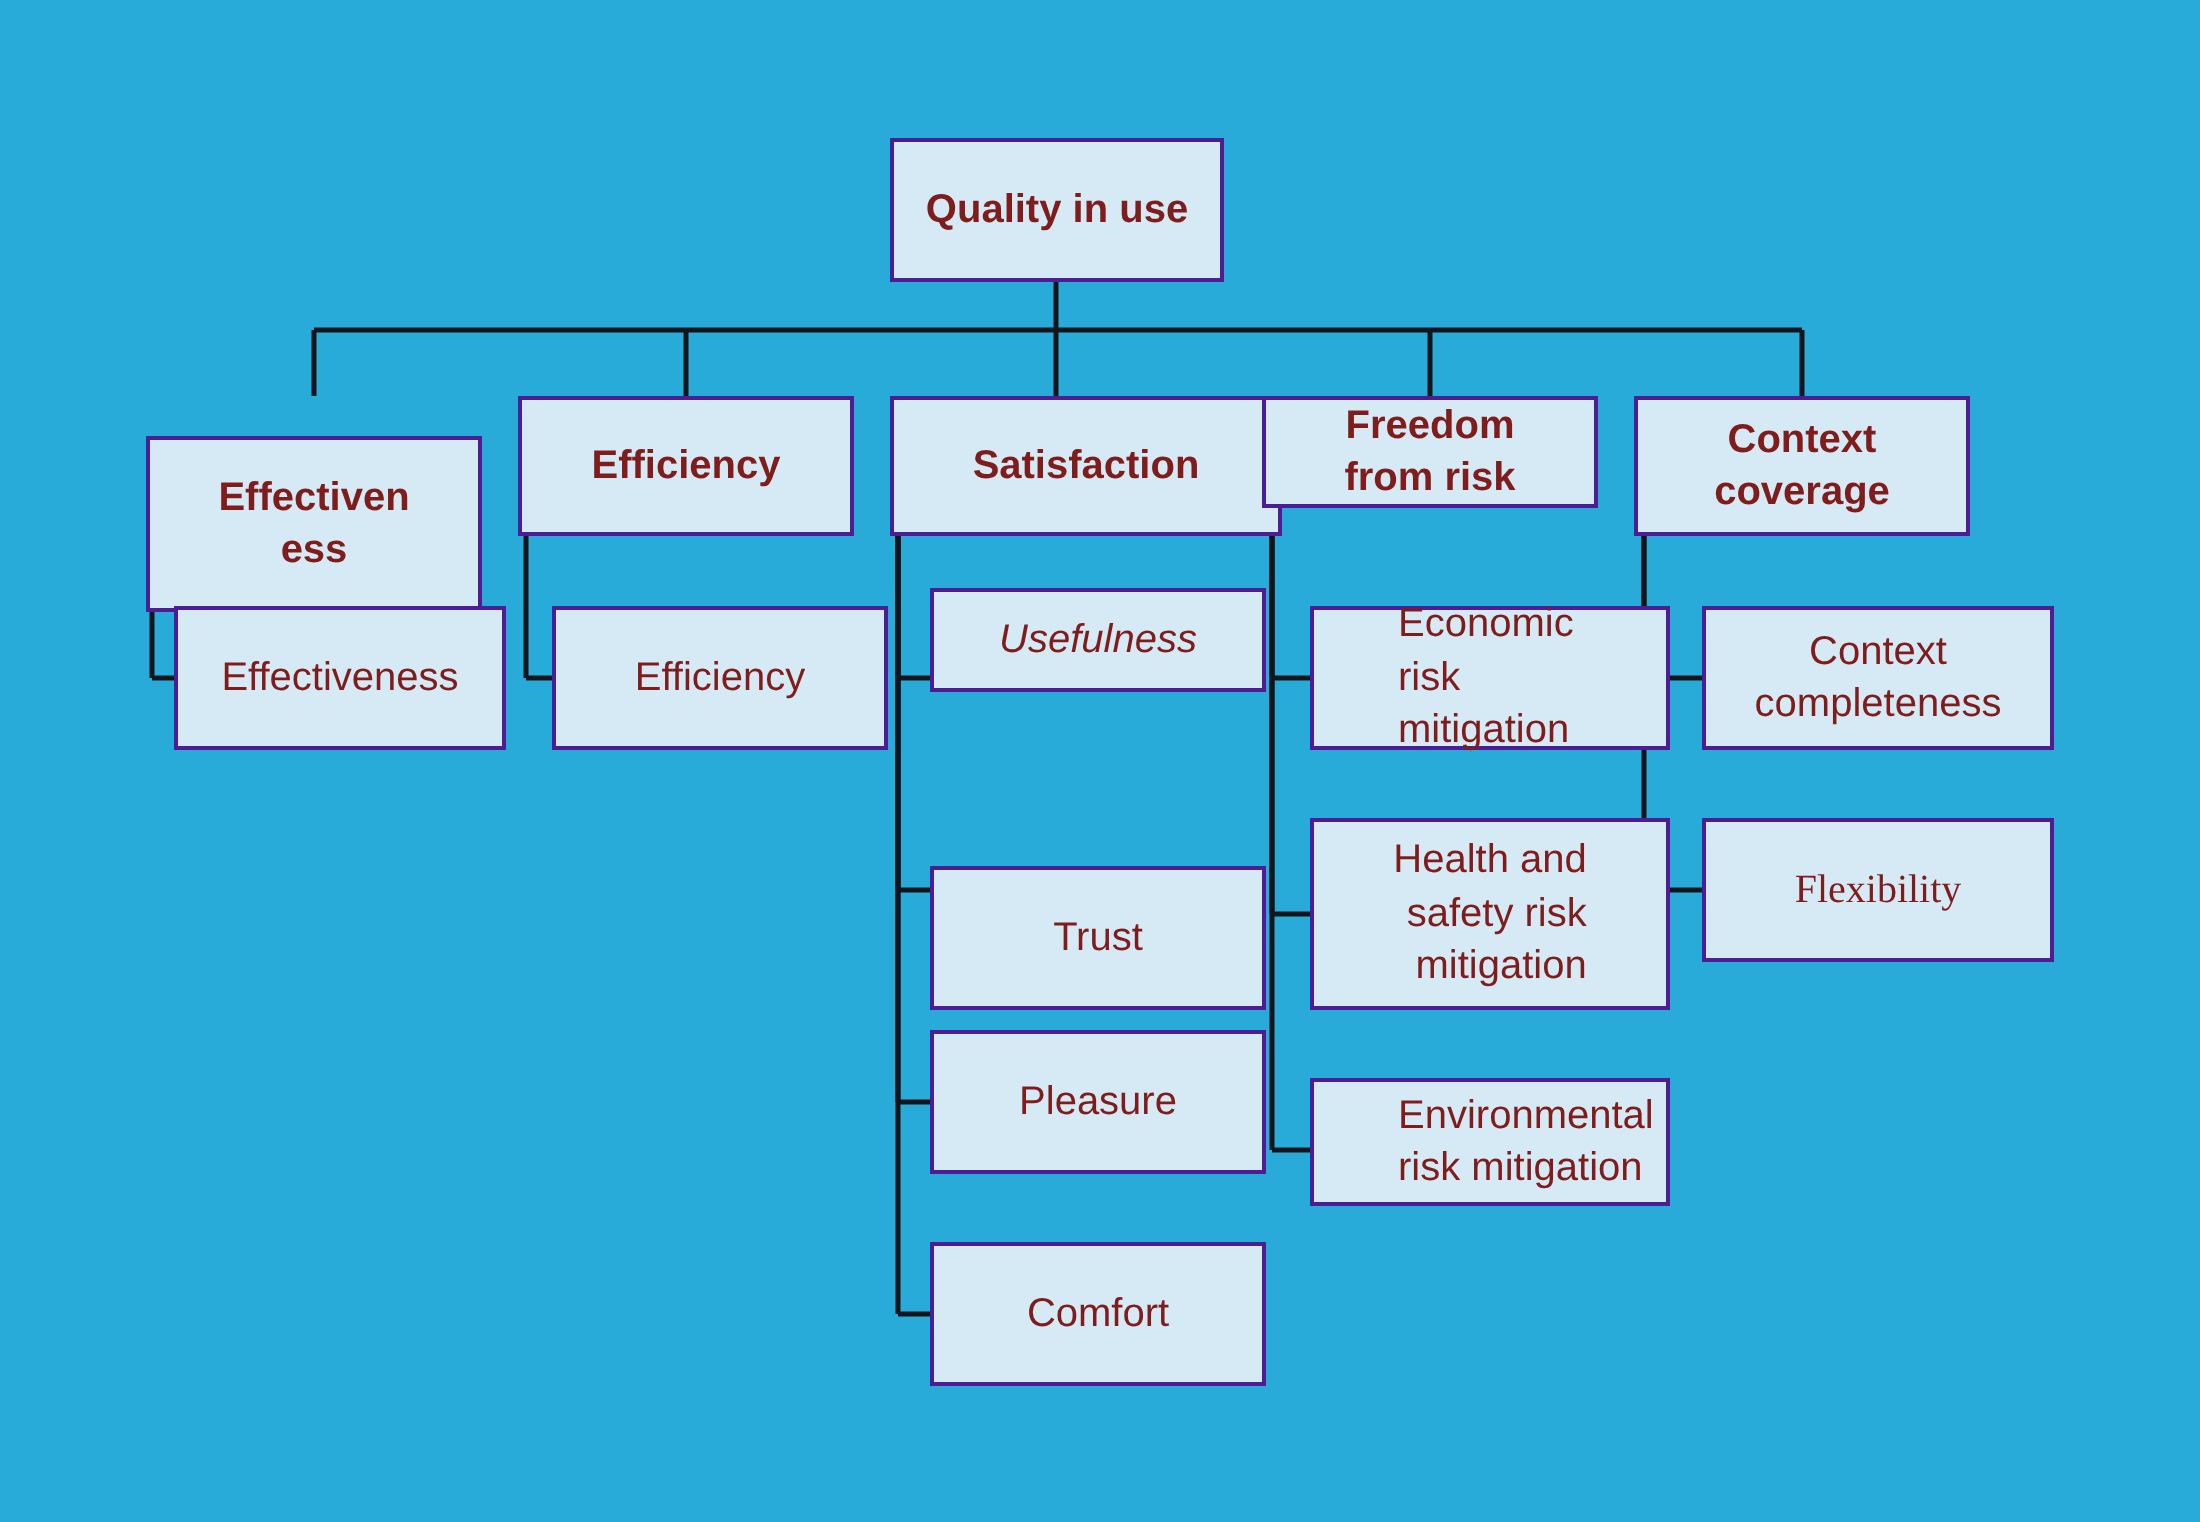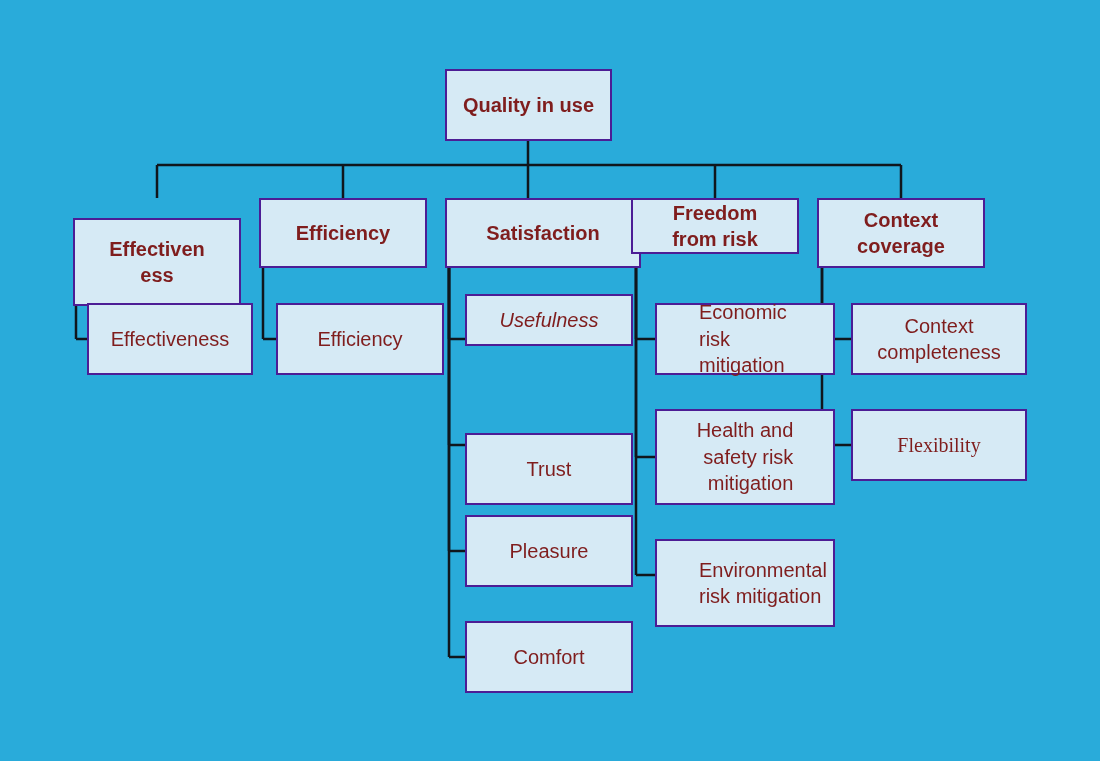--- a/index.html
+++ b/index.html
@@ -142,21 +142,21 @@
     </div>
     <div class="node leaf leaf-left" style="left: 655px; top: 303px; width: 180px; height: 72px;">
       <span class="txt">Economic risk
 mitigation</span>
     </div>
     <div class="node leaf" style="left: 655px; top: 409px; width: 180px; height: 96px; text-align: right;">
       <span class="txt">Health and
 safety risk
 mitigation</span>
     </div>
-    <div class="node leaf leaf-left" style="left: 655px; top: 539px; width: 180px; height: 88px;">
+    <div class="node leaf leaf-left" style="left: 655px; top: 539px; width: 180px; height: 64px;">
       <span class="txt">Environmental
 risk mitigation</span>
     </div>
     <div class="node leaf" style="left: 851px; top: 303px; width: 176px; height: 72px;">
       <span class="txt">Context
 completeness</span>
     </div>
     <div class="node leaf" style="left: 851px; top: 409px; width: 176px; height: 72px; font-family: Liberation Serif, serif;">
       <span class="txt">Flexibility</span>
     </div>

